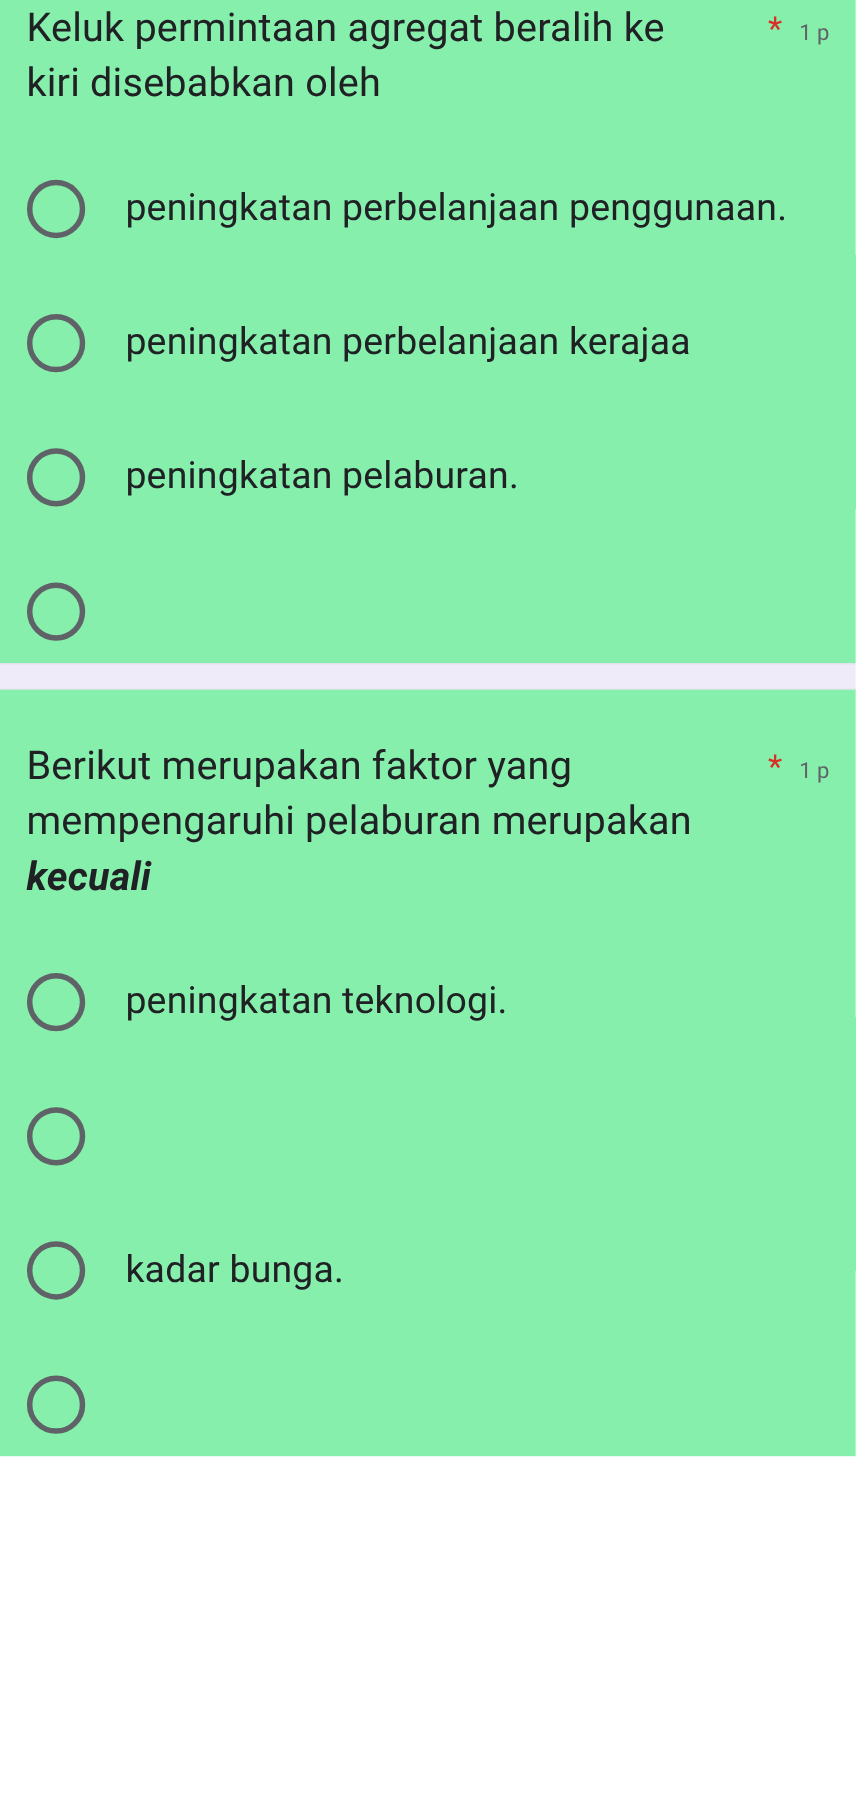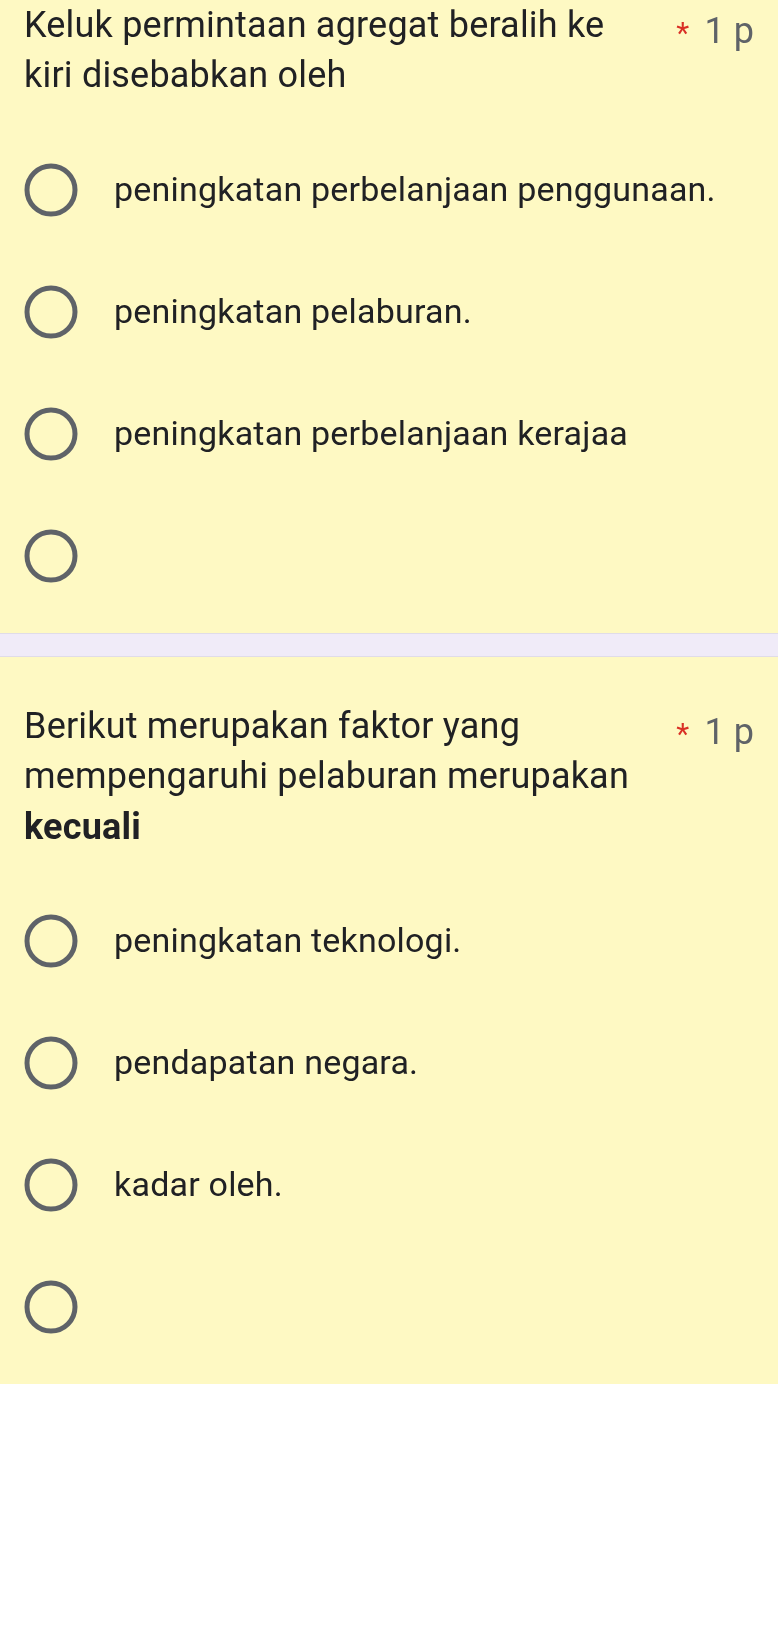--- a/index.html
+++ b/index.html
@@ -7,22 +7,22 @@
     margin: 0;
     padding: 0;
   }
   body {
     font-family: Roboto, Arial, sans-serif;
     background: #ffffff;
     width: 778px;
     overflow-x: hidden;
   }
   .question-card {
-    background: #fef9c3;
-    padding: 0 24px 50px 24px;
+    background: #86efac;
+    padding: 0 24px 20px 24px;
   }
   .question-card.first {
     padding-top: 0;
   }
   .question-card.second {
     padding-top: 44px;
   }
   .divider {
     height: 24px;
     background: #f0ebf8;
@@ -37,35 +37,36 @@
   .question-text {
     font-size: 36px;
     line-height: 1.4;
     color: #202124;
     letter-spacing: 0.2px;
     flex: 0 0 auto;
     max-width: 620px;
   }
   .question-text .bold {
     font-weight: 700;
+    font-style: italic;
   }
   .meta {
     margin-left: auto;
     white-space: nowrap;
     font-size: 30px;
     line-height: 1.4;
     padding-top: 6px;
     padding-left: 12px;
   }
   .required {
     color: #d93025;
   }
   .points {
     color: #5f6368;
-    font-size: 36px;
+    font-size: 20px;
     margin-left: 8px;
   }
   .options {
     display: flex;
     flex-direction: column;
     gap: 68px;
   }
   .option-row {
     display: flex;
     align-items: center;
@@ -117,29 +118,29 @@
           </svg>
       </span>
       <span class="option-label">peningkatan perbelanjaan penggunaan.</span>
     </label>
     <label class="option-row">
       <span class="radio-outer">
         <svg class="radio-icon" viewBox="0 0 54 54">
             <circle cx="27" cy="27" r="24"></circle>
           </svg>
       </span>
-      <span class="option-label">peningkatan pelaburan.</span>
+      <span class="option-label">peningkatan perbelanjaan kerajaa</span>
     </label>
     <label class="option-row">
       <span class="radio-outer">
         <svg class="radio-icon" viewBox="0 0 54 54">
             <circle cx="27" cy="27" r="24"></circle>
           </svg>
       </span>
-      <span class="option-label">peningkatan perbelanjaan kerajaa</span>
+      <span class="option-label">peningkatan pelaburan.</span>
     </label>
     <label class="option-row">
       <span class="radio-outer">
         <svg class="radio-icon" viewBox="0 0 54 54">
             <circle cx="27" cy="27" r="24"></circle>
           </svg>
       </span>
     </label>
   </div>
 </div>
@@ -164,29 +165,28 @@
           </svg>
       </span>
       <span class="option-label">peningkatan teknologi.</span>
     </label>
     <label class="option-row">
       <span class="radio-outer">
         <svg class="radio-icon" viewBox="0 0 54 54">
             <circle cx="27" cy="27" r="24"></circle>
           </svg>
       </span>
-      <span class="option-label">pendapatan negara.</span>
     </label>
     <label class="option-row">
       <span class="radio-outer">
         <svg class="radio-icon" viewBox="0 0 54 54">
             <circle cx="27" cy="27" r="24"></circle>
           </svg>
       </span>
-      <span class="option-label">kadar oleh.</span>
+      <span class="option-label">kadar bunga.</span>
     </label>
     <label class="option-row">
       <span class="radio-outer">
         <svg class="radio-icon" viewBox="0 0 54 54">
             <circle cx="27" cy="27" r="24"></circle>
           </svg>
       </span>
     </label>
   </div>
 </div>

